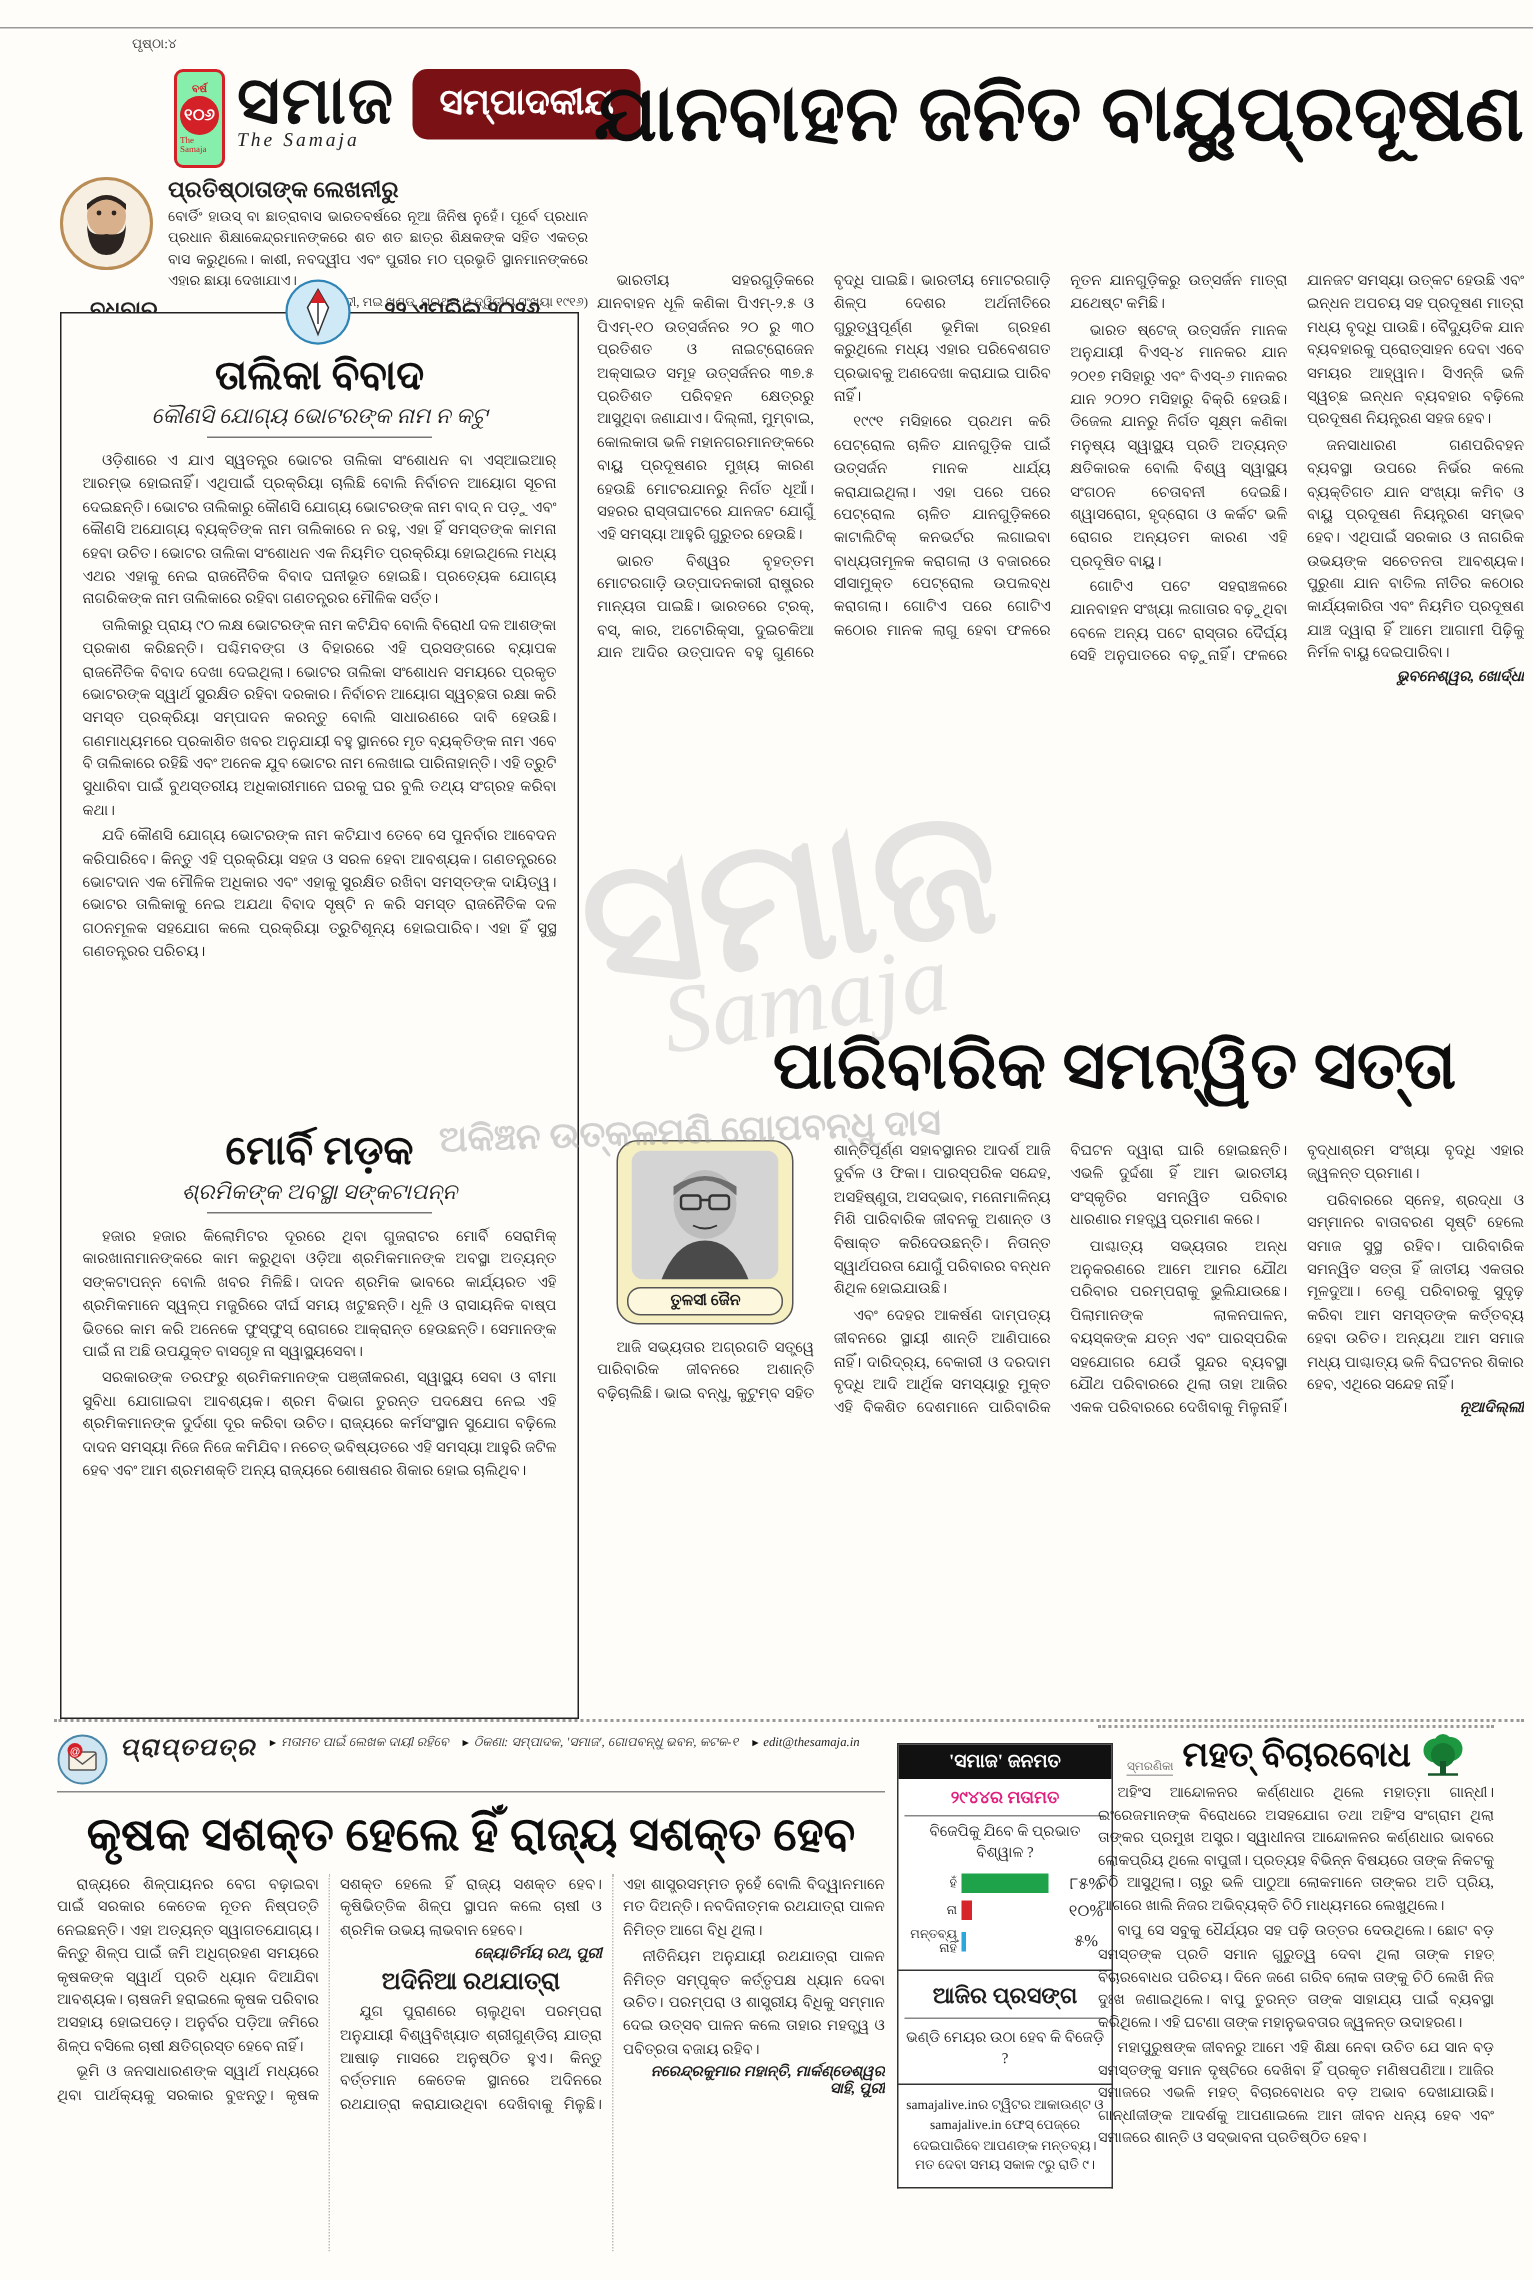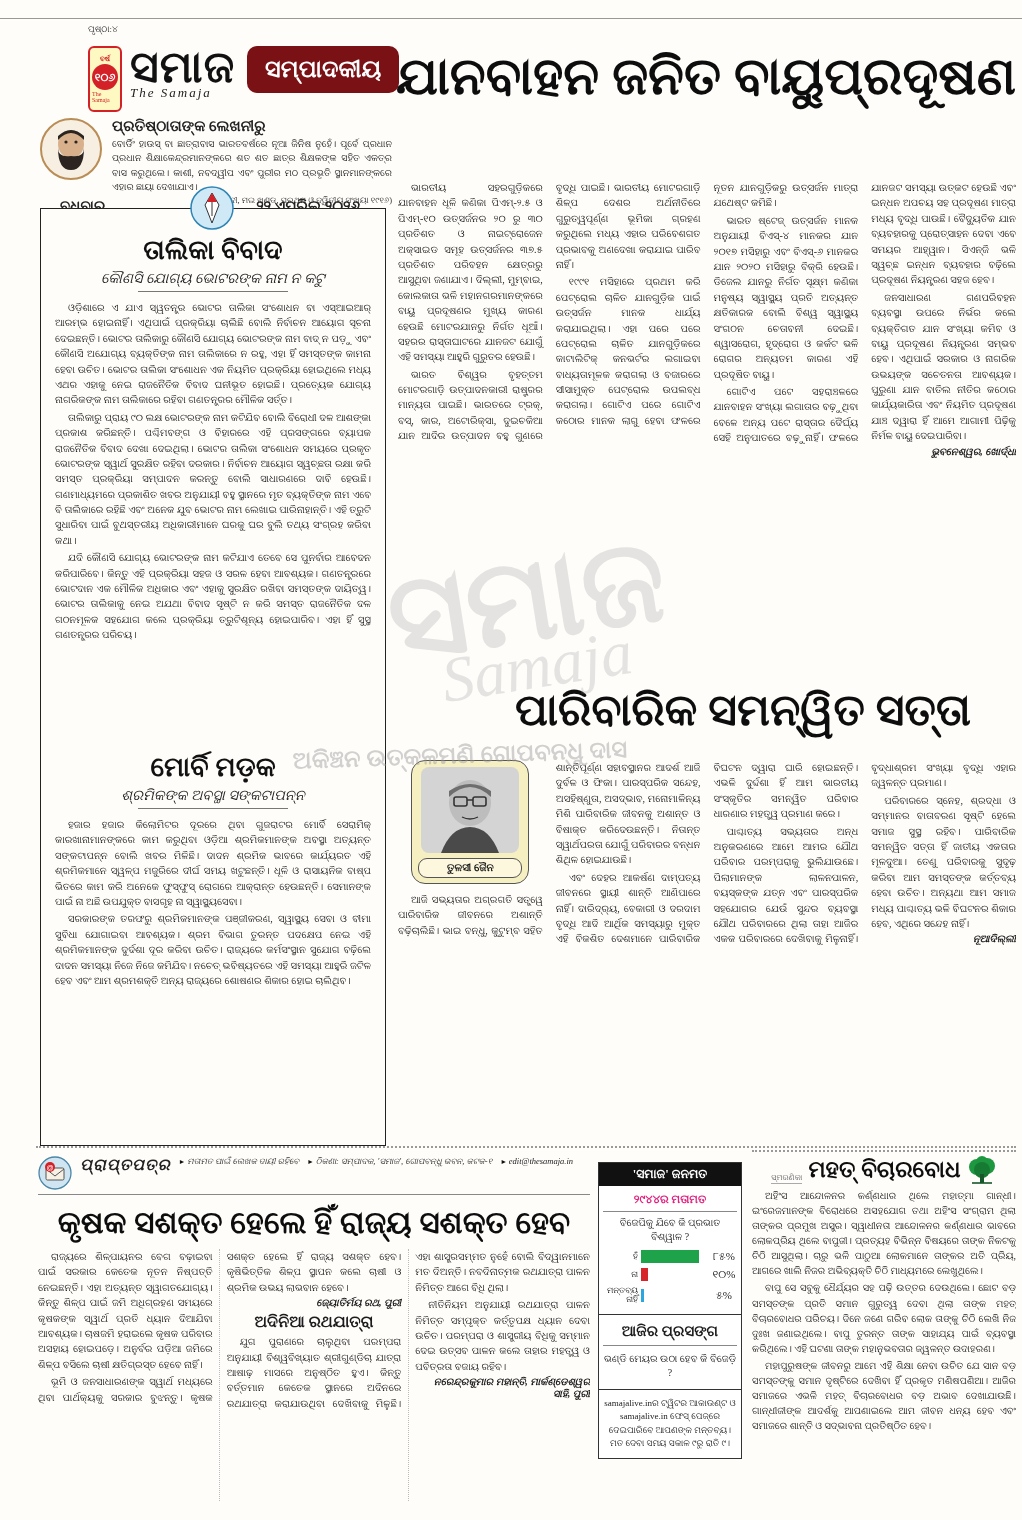--- a/index.html
+++ b/index.html
@@ -3,22 +3,22 @@
 <meta charset="utf-8">
 <style>
   html,body{margin:0;padding:0;background:#e8e8e4;}
   .page{position:relative;width:1022px;height:1520px;background:#fffdfa;margin:0 auto;overflow:hidden;
         font-family:"Liberation Serif","DejaVu Sans",serif;color:#1c1c1c;}
   .topline{position:absolute;left:0;top:18px;width:100%;border-top:1px solid #999;}
   .pageno{position:absolute;left:88px;top:24px;font-size:9px;color:#333;}
 
   
   .masthead{position:absolute;left:88px;top:46px;width:300px;display:flex;align-items:flex-start;gap:8px;}
-  .stamp{width:44px;height:58px;border:2px solid #d42027;border-radius:6px;background:#fef9c3;
-         display:flex;flex-direction:column;align-items:center;justify-content:center;gap:1px;padding:2px;}
+  .stamp{width:44px;height:58px;border:2px solid #d42027;border-radius:6px;background:#86efac;
+         display:flex;flex-direction:column;align-items:center;justify-content:center;gap:1px;padding:2px;margin-left:28px;}
   .stamp .s-top{font-size:7px;color:#d42027;font-weight:bold;}
   .stamp .s-circ{width:26px;height:26px;border-radius:50%;background:#d42027;color:#fff;font-weight:bold;
          font-size:11px;display:flex;align-items:center;justify-content:center;}
   .stamp .s-bot{font-size:6px;color:#d42027;}
   .logotype{line-height:1;}
   .logotype .odia{font-size:44px;font-weight:bold;color:#111;letter-spacing:1px;}
   .logotype .latin{font-style:italic;font-size:13px;color:#222;margin-top:-4px;letter-spacing:2px;}
   .section-badge{background:#7a1115;color:#fff;font-weight:bold;font-size:24px;border-radius:10px;
          padding:10px 18px;margin-left:4px;margin-top:0;}
 
@@ -91,21 +91,21 @@
   .poll-lbl{flex:0 0 34px;font-size:8.5px;text-align:right;line-height:1.1;}
   .poll-track{flex:1;height:13px;position:relative;}
   .poll-fill{height:13px;}
   .poll-pct{flex:0 0 24px;font-size:11px;text-align:center;}
   .poll-today{border:1.6px solid #333;border-top:none;background:#fff;text-align:center;padding:6px 4px 8px;}
   .poll-today-head{font-size:15px;font-weight:bold;margin:2px 0 6px;border-bottom:1px solid #888;padding-bottom:5px;}
   .poll-today-q{font-size:10px;line-height:1.45;}
   .poll-foot{border:1.6px solid #333;border-top:none;background:#fff;text-align:center;
              font-size:9px;line-height:1.5;padding:7px 5px;}
 
-  .thought{position:absolute;left:752px;top:1150px;width:264px;height:366px;overflow:hidden;
+  .thought{position:absolute;left:732px;top:1150px;width:264px;height:366px;overflow:hidden;
            border-top:2px dotted #999;padding-top:4px;box-sizing:border-box;}
   .thought-headrow{display:flex;align-items:center;justify-content:center;gap:6px;margin-bottom:4px;}
   .thought-kicker{font-size:8px;color:#666;align-self:flex-end;border-bottom:1px solid #aaa;}
   .thought-title{font-size:23px;font-weight:bold;color:#0d0d0d;}
   .thought p.para{font-size:9.8px;}
   a.email{color:#222;text-decoration:none;font-style:italic;}
 </style>
 </head>
 <body>
 

